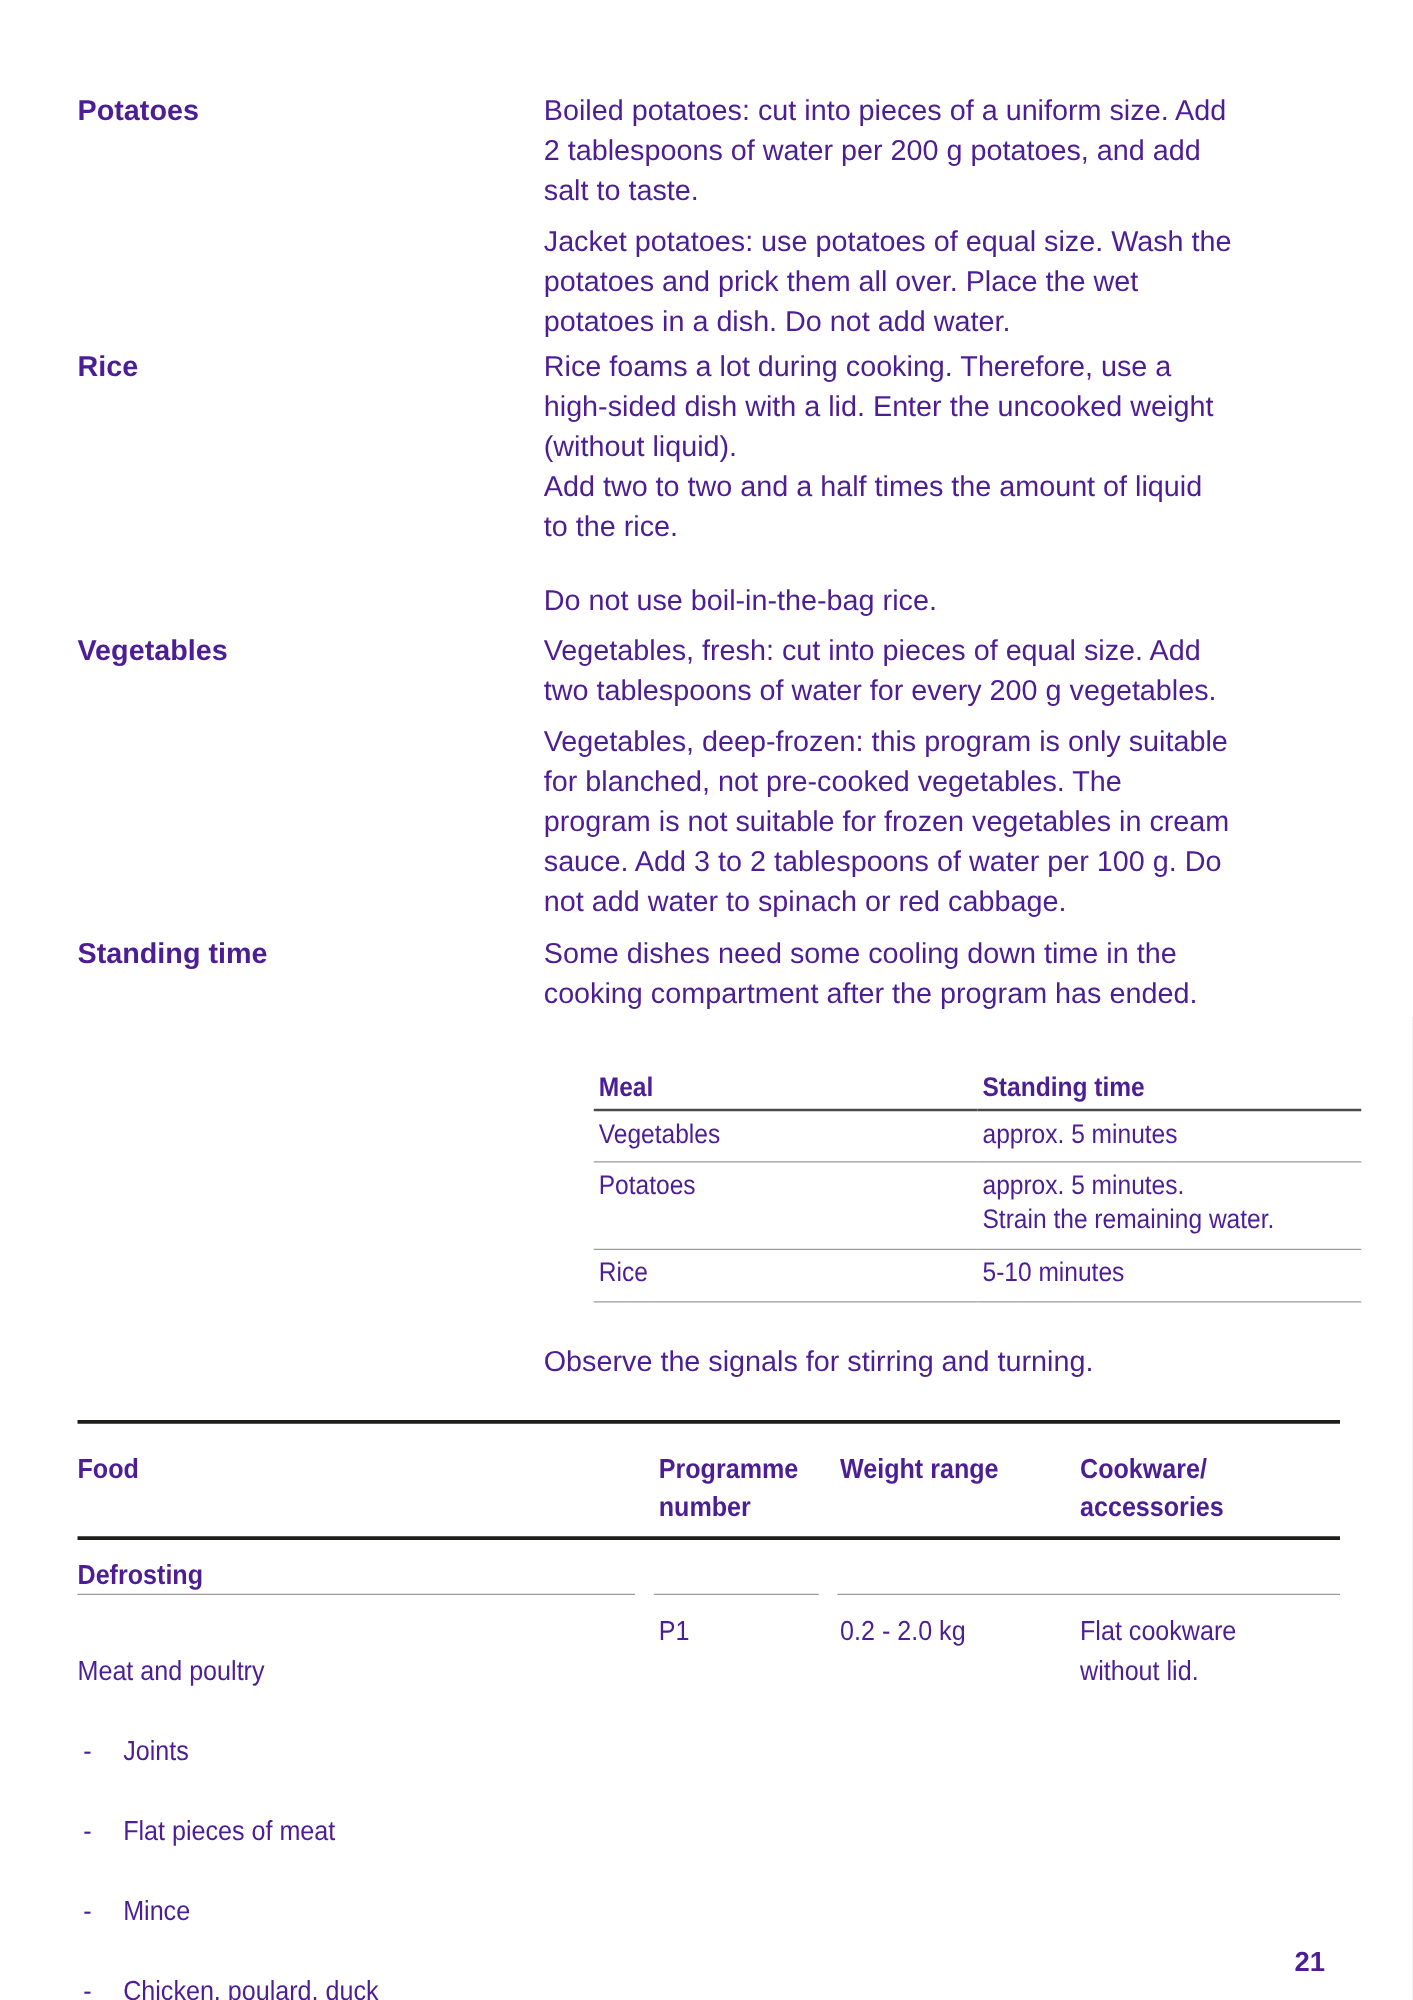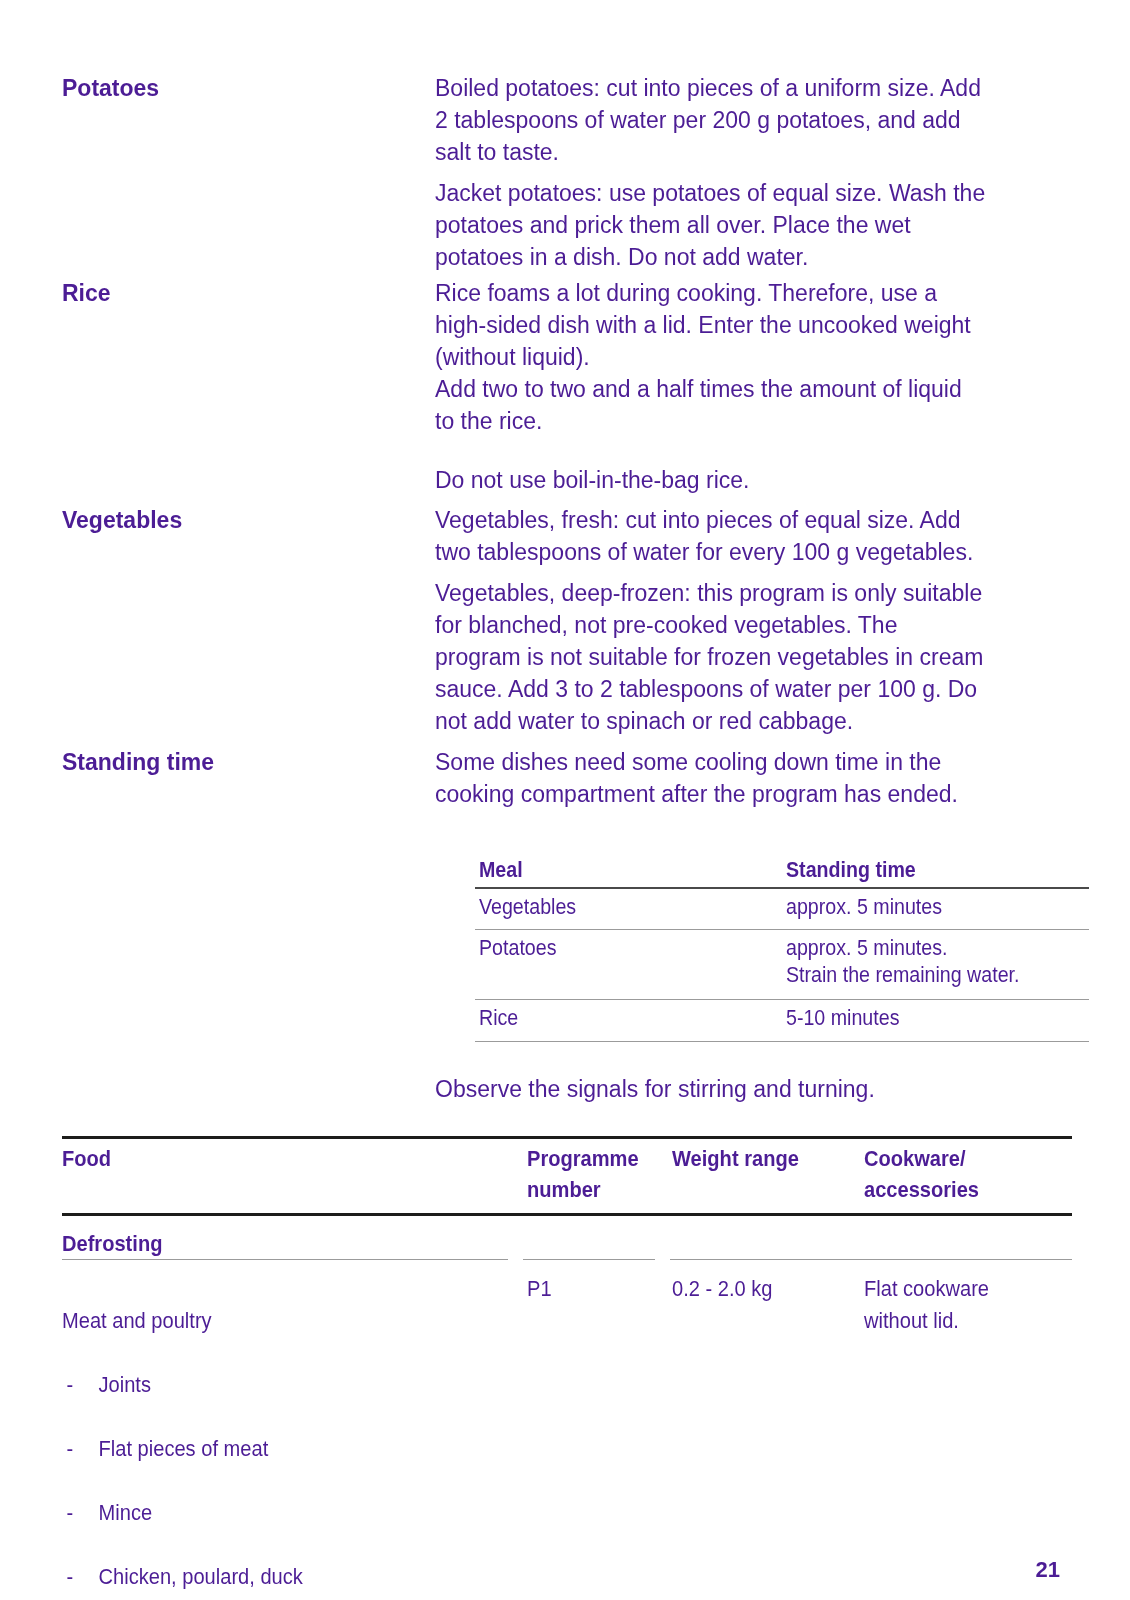--- a/index.html
+++ b/index.html
@@ -81,21 +81,21 @@
   .food-table{
     margin-top:31px;
     width:1010px;
     font-size:22px;line-height:31px;
   }
   .ft-head{
     display:grid;
     grid-template-columns:465px 145px 192px 208px;
     border-top:3px solid #1d1d1b;
     border-bottom:3px solid #1d1d1b;
-    padding:4px 0 8px 0;
+    padding:20px 0 8px 0;
     font-weight:bold;
   }
   .ft-section{
     padding-top:12px;
     font-weight:bold;
   }
   .ft-rule{
     display:flex;
     column-gap:15px;
   }
@@ -158,21 +158,21 @@
         <p class="tight">Add two to two and a half times the amount of liquid
 to the rice.</p>
         <p class="gap15">Do not use boil-in-the-bag rice.</p>
       </div>
     </div>
 
     <div class="def-row m8">
       <div class="def-label">Vegetables</div>
       <div class="def-body">
         <p>Vegetables, fresh: cut into pieces of equal size. Add
-two tablespoons of water for every 100 g vegetables.</p>
+two tablespoons of water for every 200 g vegetables.</p>
         <p>Vegetables, deep-frozen: this program is only suitable
 for blanched, not pre-cooked vegetables. The
 program is not suitable for frozen vegetables in cream
 sauce. Add 3 to 2 tablespoons of water per 100 g. Do
 not add water to spinach or red cabbage.</p>
       </div>
     </div>
 
     <div class="def-row m9">
       <div class="def-label">Standing time</div>

